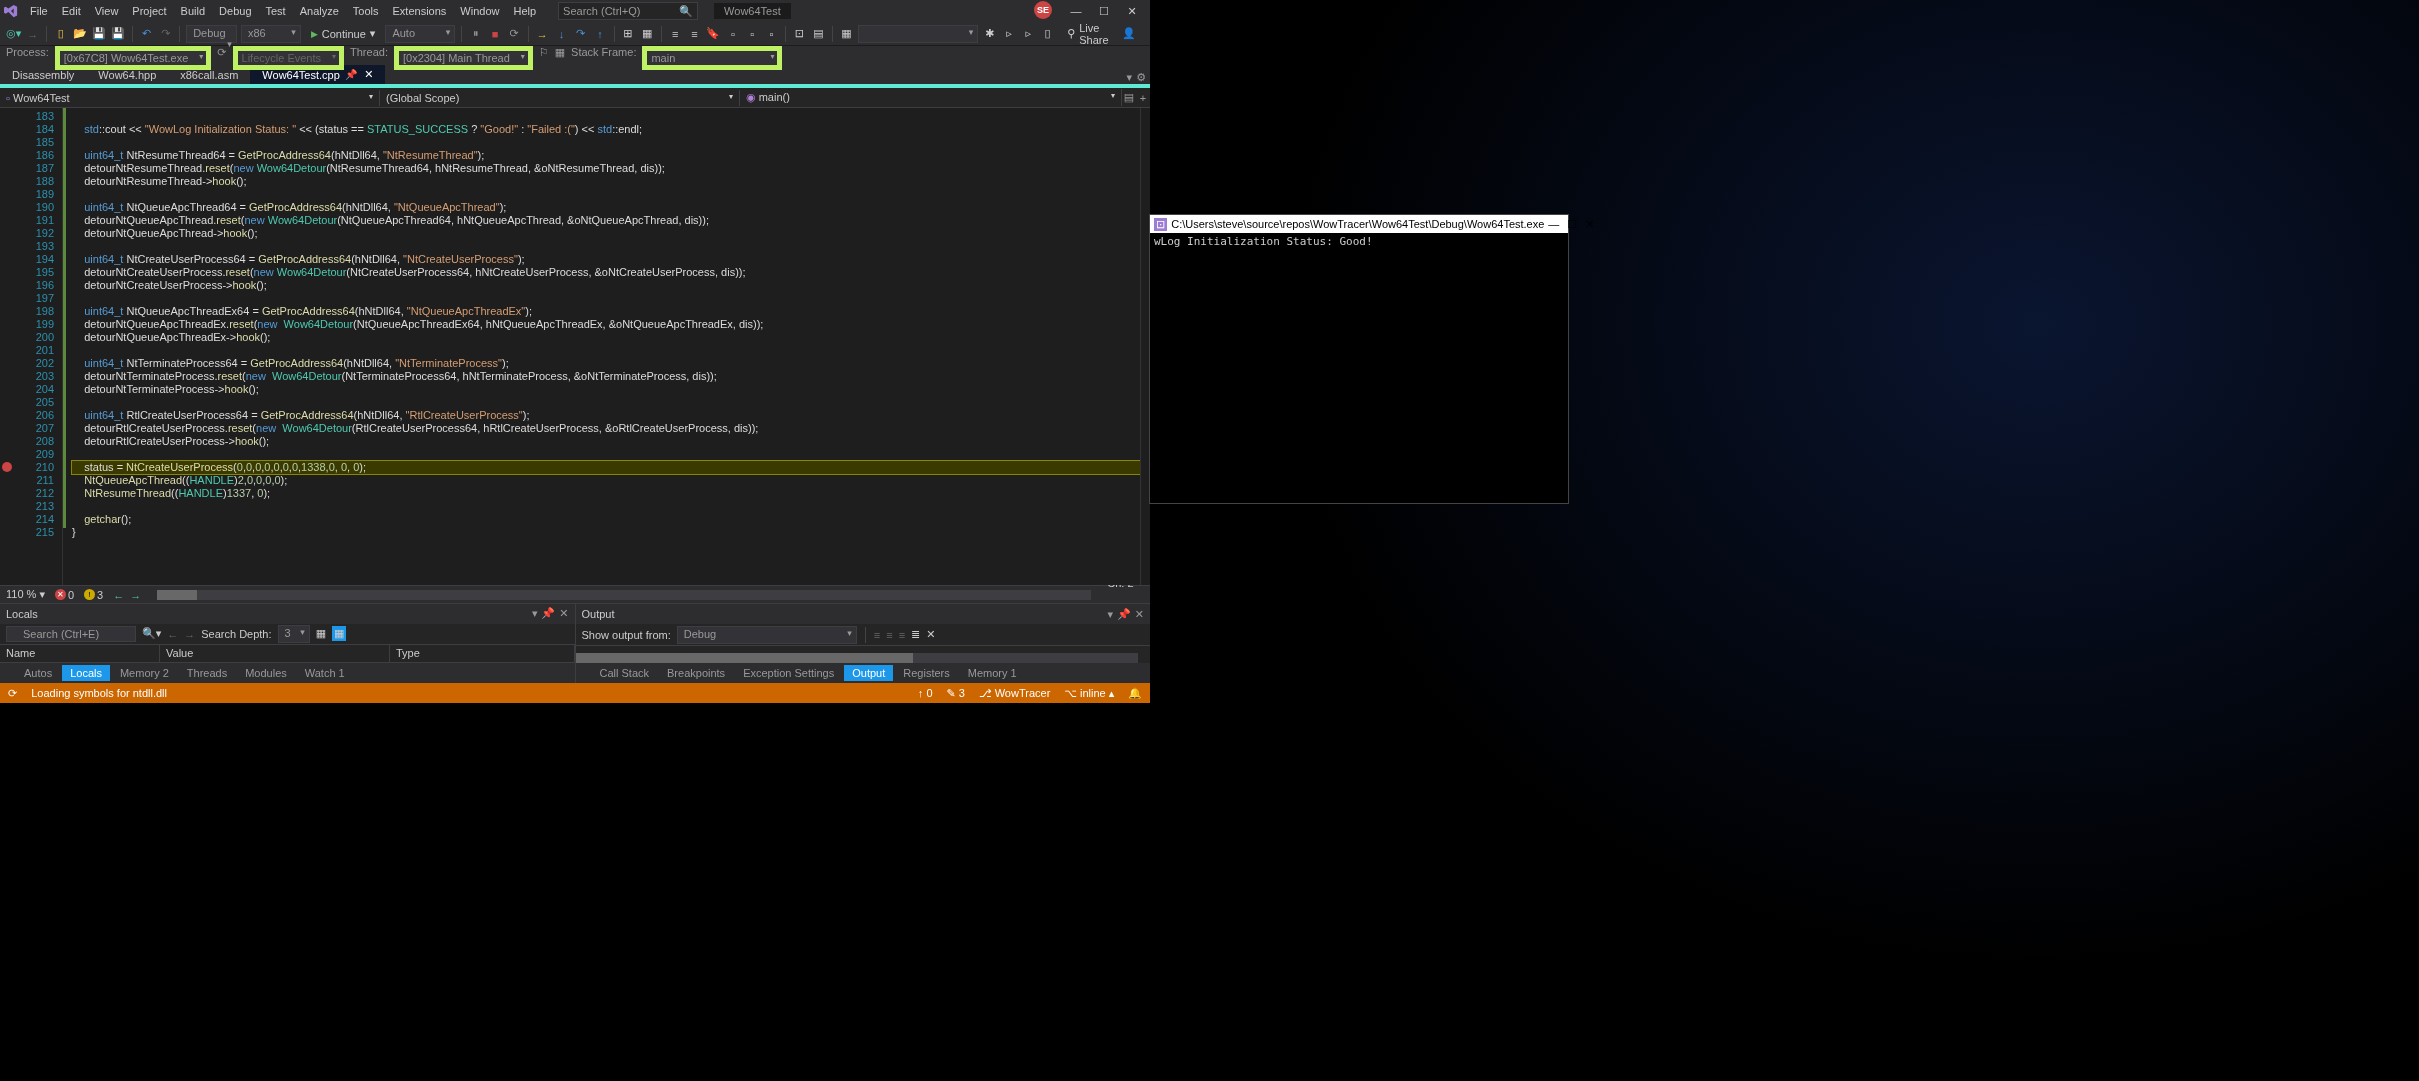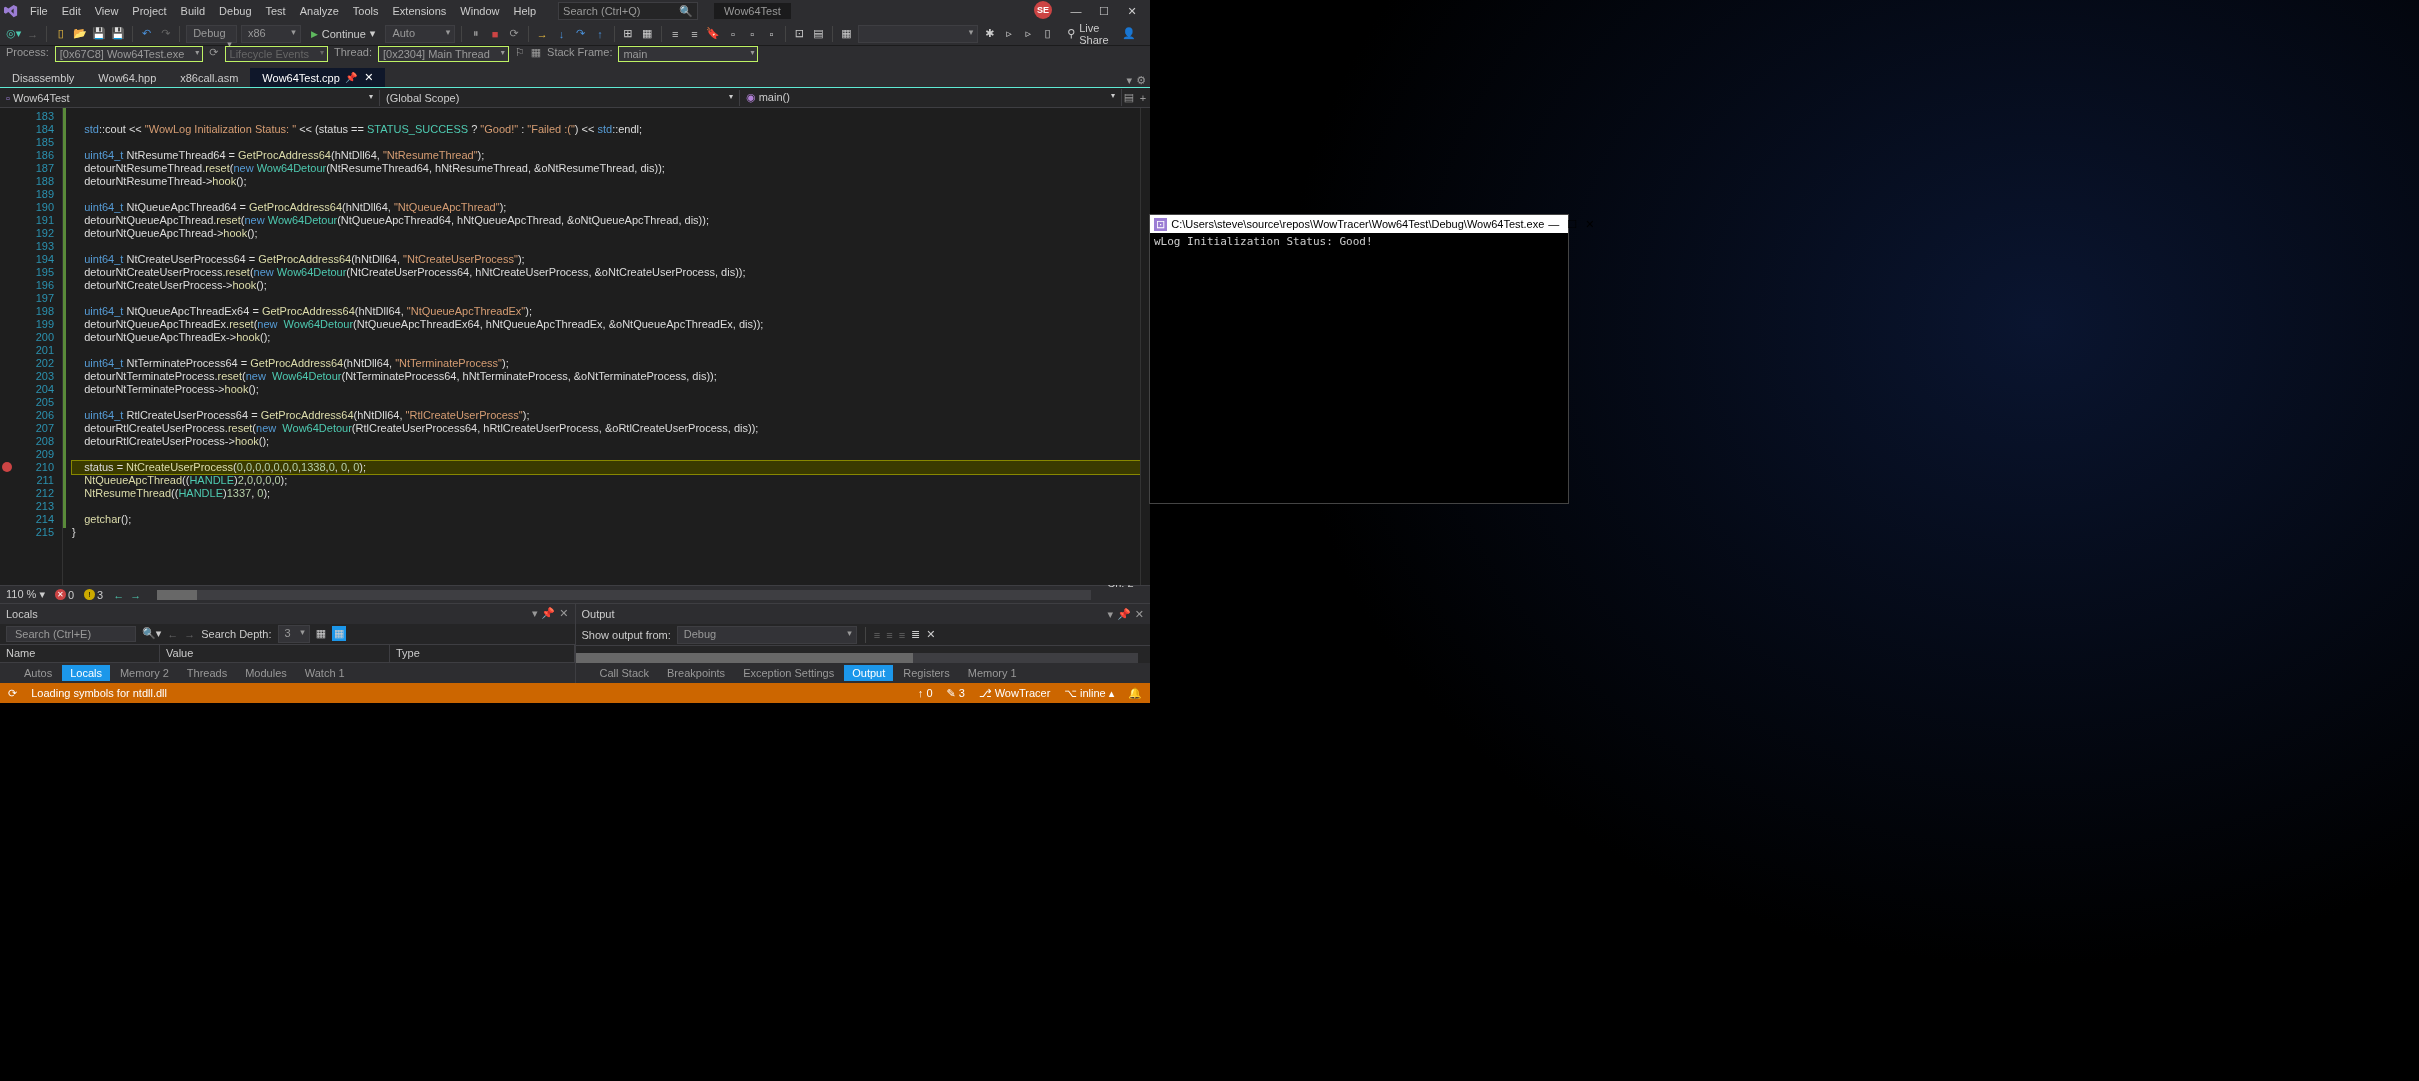--- a/index.html
+++ b/index.html
@@ -18,23 +18,23 @@
 .toolbar { height:24px; background:#2d2d30; border-bottom:1px solid #1b1b1c; display:flex; align-items:center; padding:0 6px; gap:4px; }
 .tb-btn { width:20px; height:20px; display:flex; align-items:center; justify-content:center; color:#ccc; }
 .tb-sep { width:1px; height:16px; background:#444; margin:0 2px; }
 .tb-dropdown { background:#333337; border:1px solid #3e3e42; color:#999; padding:1px 18px 1px 6px; position:relative; min-width:50px; height:18px; }
 .tb-dropdown::after { content:"▾"; position:absolute; right:4px; font-size:9px; }
 .continue-btn { display:flex; align-items:center; gap:4px; padding:1px 6px; color:#ccc; }
 .continue-btn::before { content:"▶"; color:#5fb95f; font-size:9px; }
 .live-share { margin-left:auto; display:flex; align-items:center; gap:4px; color:#ccc; padding:0 8px; }
 .process-bar { height:20px; background:#2d2d30; display:flex; align-items:flex-start; padding:0 6px; gap:6px; color:#999; font-size:10px; }
 .process-label { color:#999; }
-.process-val { background:#333337; border:1px solid #bef264; padding:1px 18px 1px 4px; position:relative; }
+.process-val { background:#333337; border:5px solid #bef264; padding:1px 18px 1px 4px; position:relative; }
 .process-val::after { content:"▾"; position:absolute; right:3px; font-size:8px; }
-.doc-tabs { height:22px; background:#2d2d30; display:flex; align-items:flex-end; border-bottom:1px solid #5eead4; }
+.doc-tabs { height:22px; background:#2d2d30; display:flex; align-items:flex-end; border-bottom:4px solid #5eead4; }
 .doc-tab { padding:3px 12px; background:#2d2d30; color:#ccc; display:flex; align-items:center; gap:6px; }
 .doc-tab.active { background:#0f172a; color:#fff; }
 .doc-tab.active .tab-close { color:#fff; }
 .tab-pin { color:#fff; font-size:10px; }
 .tab-close { font-size:11px; }
 .nav-bar { height:20px; background:#252526; display:flex; align-items:center; border-bottom:1px solid #3e3e42; }
 .nav-combo { flex:1; border-right:1px solid #3e3e42; padding:2px 6px; color:#ccc; position:relative; }
 .nav-combo::after { content:"▾"; position:absolute; right:6px; font-size:8px; }
 .editor-area { flex:1; display:flex; background:#1e1e1e; overflow:hidden; position:relative; }
 .gutter { width:48px; background:#1e1e1e; text-align:right; padding-right:8px; color:#2b91af; font-family:Consolas,monospace; font-size:11px; line-height:13px; padding-top:2px; }
@@ -57,21 +57,21 @@
 .err-ico.w { background:#ca0; color:#000; }
 .nav-arrows { display:flex; gap:6px; color:#4ec9b0; }
 .hscroll { flex:1; height:10px; background:#3e3e42; margin:0 6px; position:relative; }
 .hscroll::before { content:""; position:absolute; left:0; width:40px; height:100%; background:#686868; }
 .ed-right { margin-left:auto; display:flex; gap:12px;flex-direction:column; }
 .bottom-panels { height:60px; background:#252526; display:flex; border-top:1px solid #3e3e42; }
 .panel { flex:1; display:flex; flex-direction:column; border-right:1px solid #3e3e42; }
 .panel-title { height:20px; background:#2d2d30; display:flex; align-items:center; padding:0 6px; color:#ccc; justify-content:space-between; }
 .panel-title-icons { display:flex; gap:4px; color:#999; }
 .panel-toolbar { height:22px; background:#252526; display:flex; align-items:center; padding:0 6px; gap:6px; border-bottom:1px solid #3e3e42; }
-.panel-search { background:#333337; border:1px solid #3e3e42; color:#999; padding:1px 20px 1px 8px; width:130px; }
+.panel-search { background:#333337; border:1px solid #3e3e42; color:#999; padding:1px 20px 1px 16px; width:130px; }
 .panel-body { flex:1; background:#252526; }
 .col-headers { display:flex; height:18px; border-bottom:1px solid #3e3e42; }
 .col-h { padding:2px 6px; border-right:1px solid #3e3e42; color:#ccc; }
 .bottom-tabs { height:20px; background:#2d2d30; display:flex; align-items:center; padding:0 16px; gap:2px; }
 .btab { padding:2px 8px; color:#999; }
 .btab.active { background:#1c97ea; color:#fff; }
 .status-bar { height:20px; background:#cc6600; display:flex; align-items:center; padding:0 8px; gap:14px; color:#fff; font-size:10px; }
 .status-right { margin-left:auto; display:flex; gap:14px; align-items:center; }
 .console-window { position:absolute; left:1149px; top:214px; width:420px; height:290px; background:#000; border:1px solid #444; }
 .console-title { height:18px; background:#fff; color:#000; display:flex; align-items:center; padding:0 4px; gap:4px; font-size:10px; }

